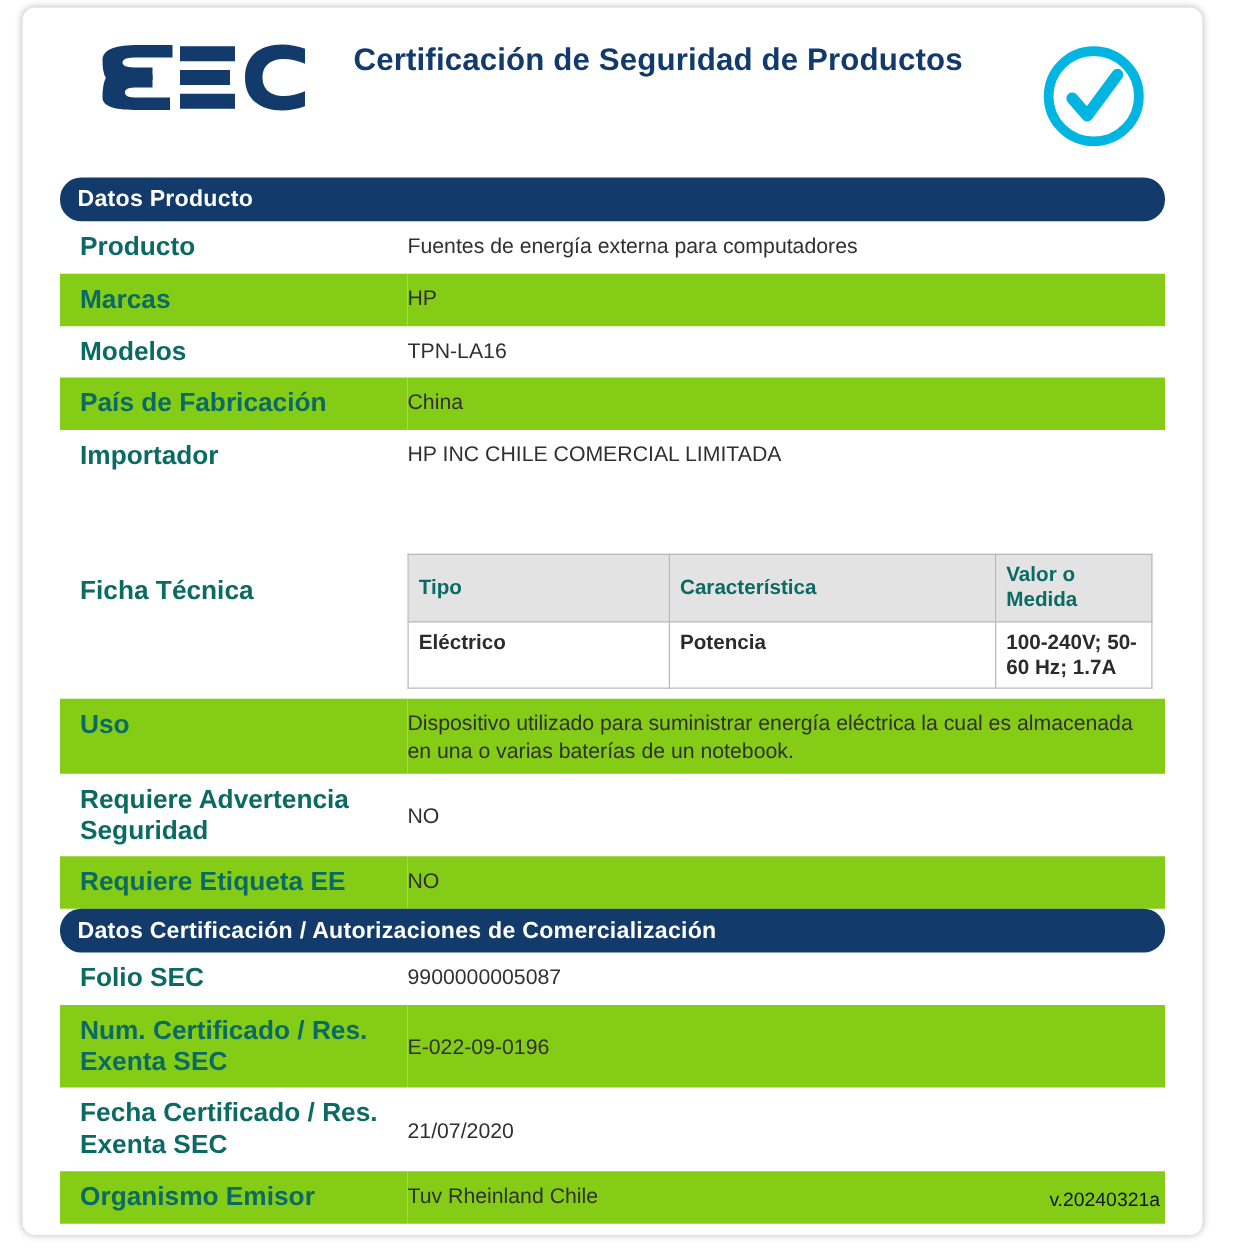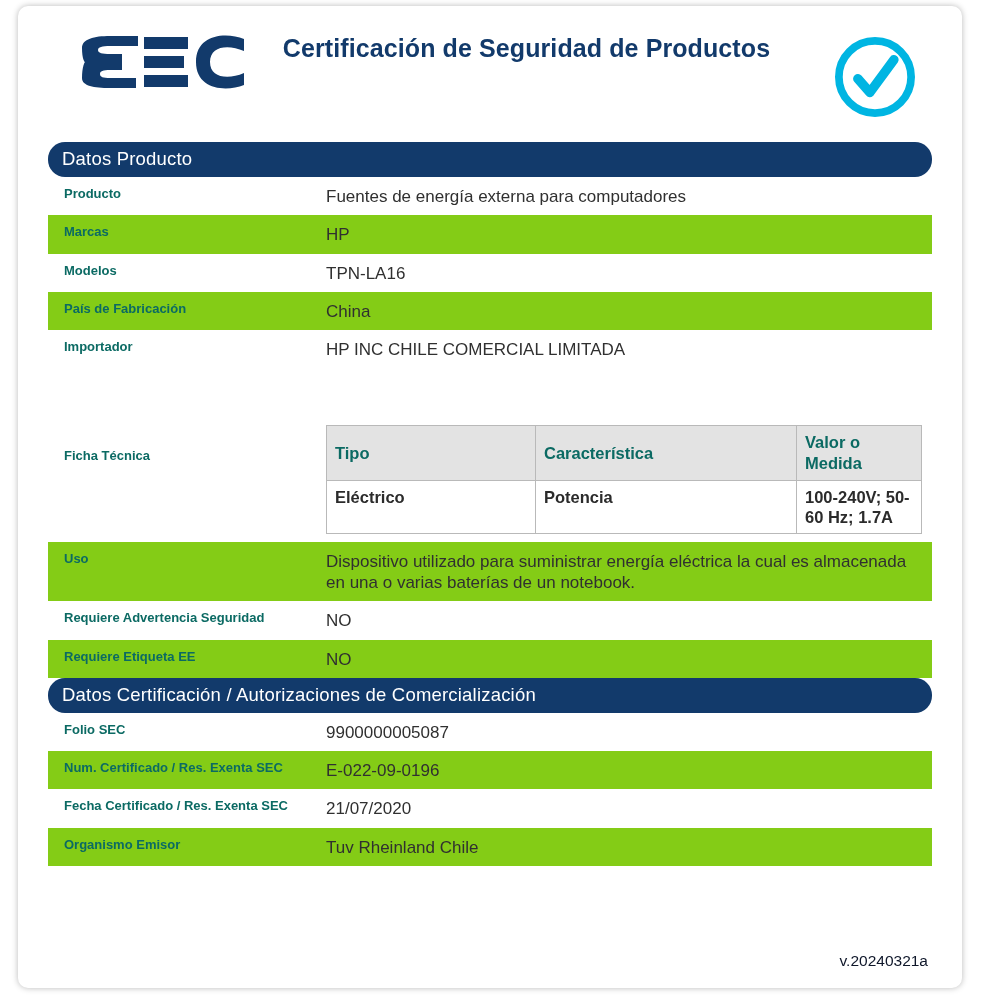--- a/index.html
+++ b/index.html
@@ -61,42 +61,42 @@
     width: 86px;
     height: 86px;
     margin-right: 14px;
   }
 
   
   .section-bar {
     background: #123a6b;
     color: #ffffff;
     font-size: 18.5px;
-    font-weight: normal;
+    font-weight: bold;
     padding: 6px 0 7px 14px;
     letter-spacing: 0.2px;
     border-radius: 17px;
   }
 
   
   .rows {
     width: 100%;
     border-collapse: collapse;
     table-layout: fixed;
   }
   .rows td {
     vertical-align: top;
     padding: 9px 0 8px 0;
   }
   .lbl {
     width: 262px;
     padding-left: 16px !important;
     color: #0b6a63;
     font-weight: bold;
-    font-size: 13px;
+    font-size: 21px;
     line-height: 1.18;
   }
   .val {
     color: #303030;
     font-size: 17px;
     line-height: 1.25;
     padding-right: 10px !important;
   }
 
   .row-alt td { background: #84cc16; }

